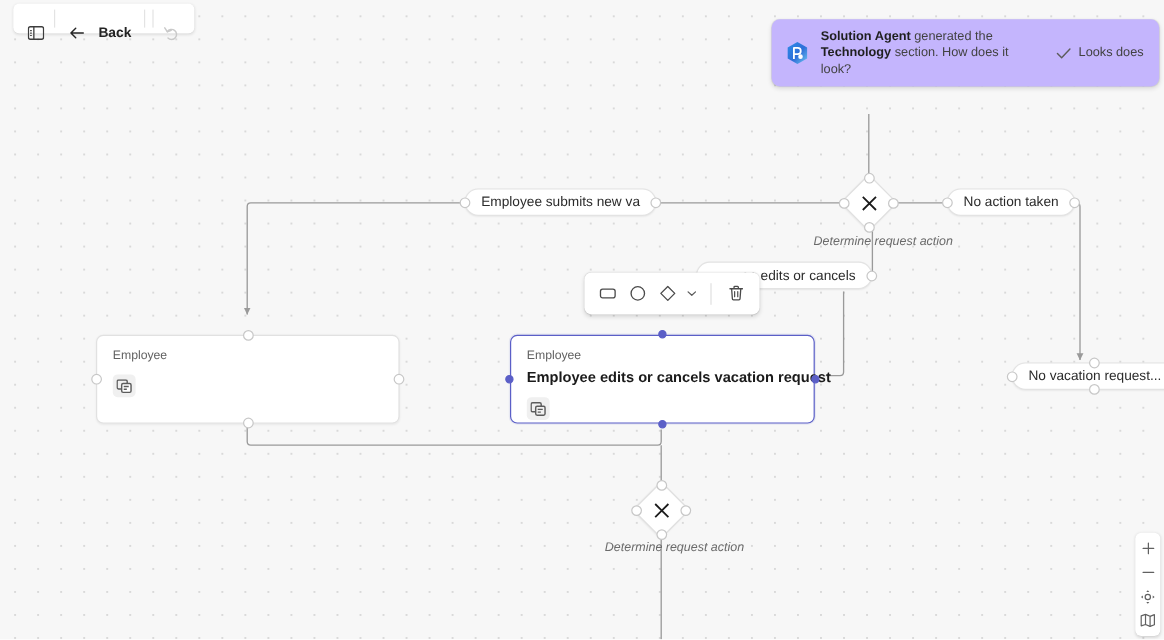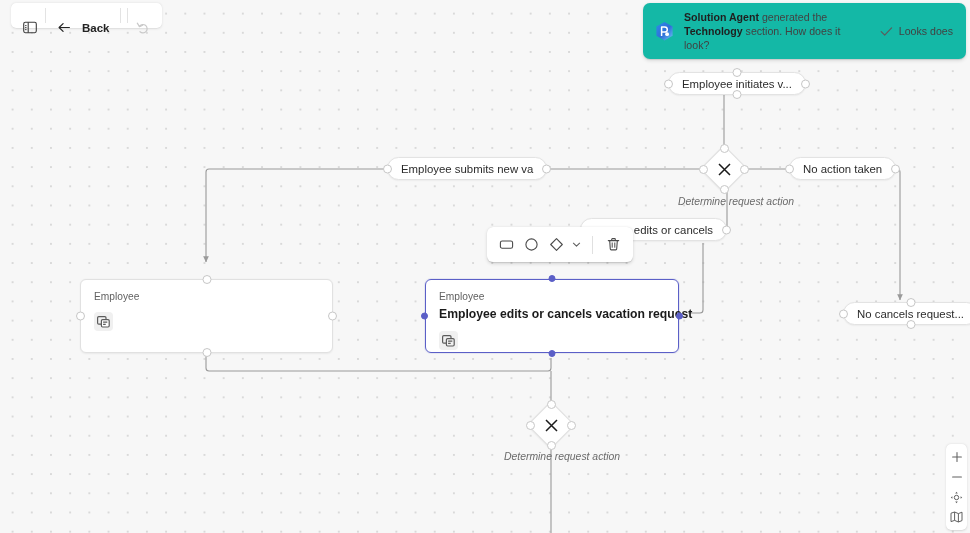--- a/index.html
+++ b/index.html
@@ -64,24 +64,24 @@
     width: 1px; height: 15px;
     background: #e3e3e3;
     margin: 0 3px;
   }
   .tb-ico { display: flex; align-items: center; justify-content: center; width: 15px; height: 15px; flex: 0 0 15px; }
   .tb-ico svg { display: block; }
 
   
   .toast {
     position: absolute;
-    right: 4px; top: 3px;
+    right: 4px; top: 16px;
     width: 323px;
     min-height: 41px;
-    background: #14b8a6;
+    background: #c4b5fd;
     border-radius: 7px;
     box-shadow: 0 1.6px 3.6px rgba(0,0,0,.11), 0 0.3px 0.9px rgba(0,0,0,.09);
     display: flex;
     align-items: center;
     padding: 7px 9px 7px 11px;
     gap: 9px;
     z-index: 45;
   }
   .toast-badge {
     width: 21px; height: 21px;
@@ -286,48 +286,41 @@
         <path d="M206,355 L206,368 Q206,371 209,371 L548,371 Q551,371 551,368 L551,358"></path>
 
         <path d="M551,371 L551,410" marker-end="url(#arrow)"></path>
 
         <path d="M551,441 L551,533"></path>
 
         <path d="M688,313 L700,313 Q703,313 703,310 L703,243"></path>
       </g>
     </svg>
 
-    <div class="pill" style="left:668px; top:72px;">
-      <span>Employee initiates v...</span>
-      <span class="handle h-top"></span>
-      <span class="handle h-bottom"></span>
-      <span class="handle h-left"></span>
-      <span class="handle h-right"></span>
-    </div>
 
     <div class="pill" style="left:789px; top:157px;">
       <span>No action taken</span>
       <span class="handle h-left"></span>
       <span class="handle h-right"></span>
     </div>
 
     <div class="pill" style="left:387px; top:157px;">
       <span>Employee submits new va</span>
       <span class="handle h-left"></span>
       <span class="handle h-right"></span>
     </div>
 
     <div class="pill" style="left:580px; top:218px;">
       <span style="visibility:hidden;width:24px;"></span>
       <span>ee edits or cancels</span>
       <span class="handle h-right"></span>
     </div>
 
     <div class="pill" style="left:843px; top:302px;">
-      <span>No cancels request...</span>
+      <span>No vacation request...</span>
       <span class="handle h-top"></span>
       <span class="handle h-bottom"></span>
       <span class="handle h-left"></span>
 
     </div>
 
     <div class="diamond-wrap" style="left:700px; top:145px;">
       <div class="diamond" style="left:7px; top:7px;"></div>
       <div class="diamond-x">
         <svg width="15" height="15" viewBox="0 0 15 15">

